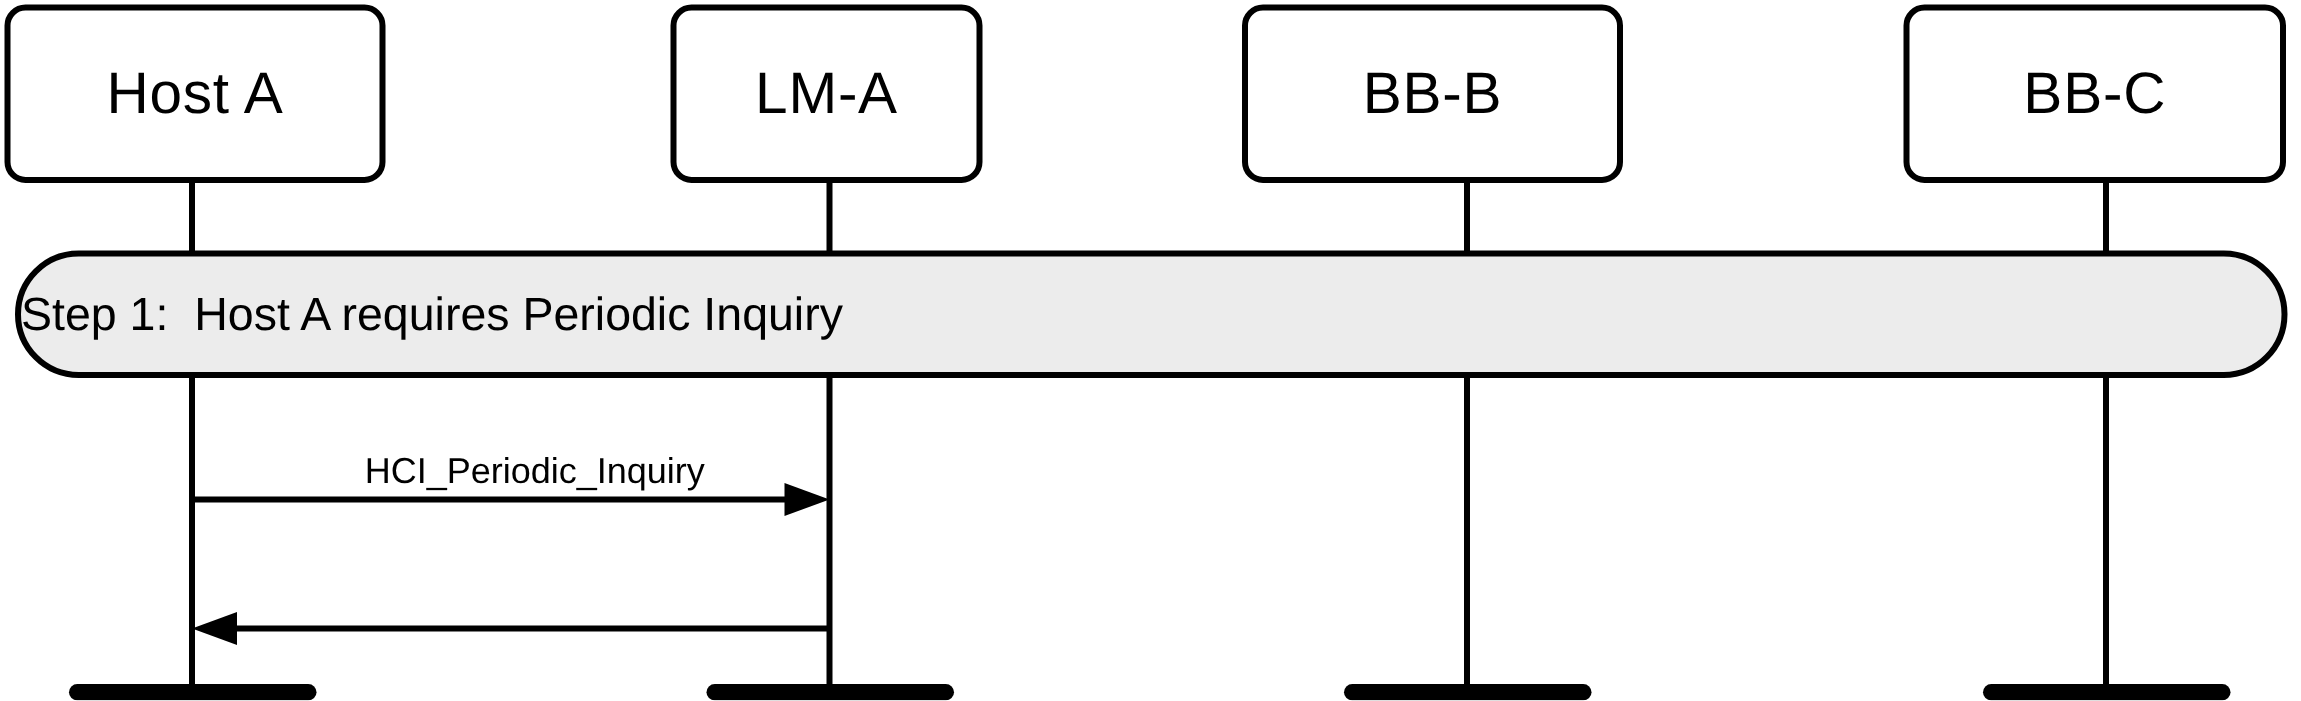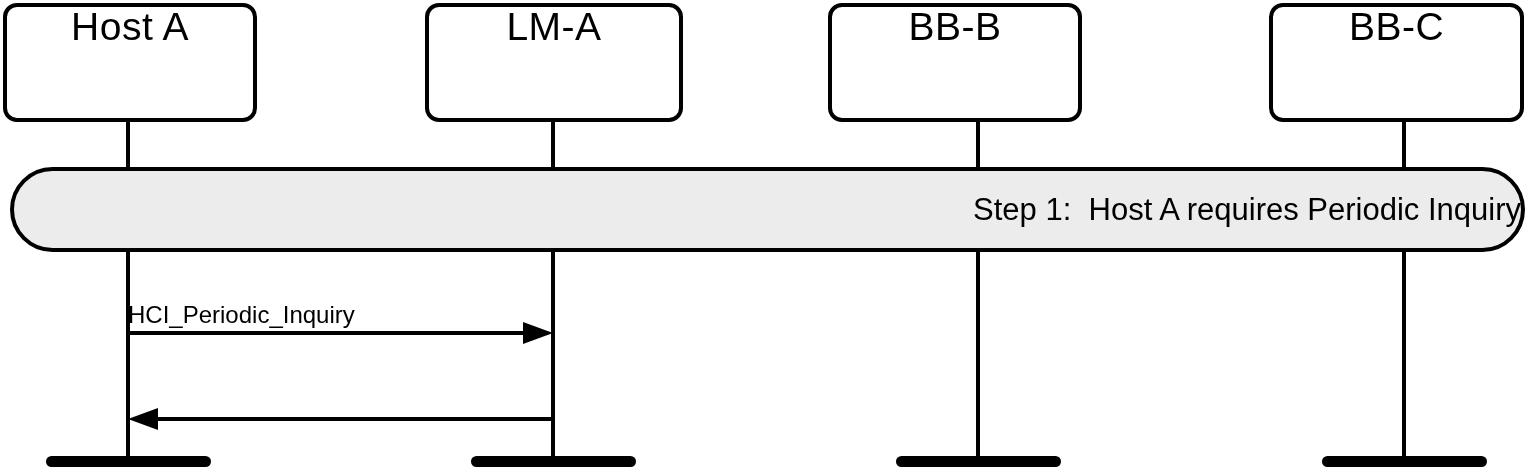--- a/index.html
+++ b/index.html
@@ -22,52 +22,53 @@
   }
   .actor {
     position: absolute;
     top: 3px;
     height: 119px;
     box-sizing: border-box;
     background: #ffffff;
     border: 4px solid #000000;
     border-radius: 14px;
     display: flex;
+    align-items: center;
     justify-content: center;
     z-index: 3;
   }
   .actor-label {
     font-size: 39px;
     line-height: 1;
     letter-spacing: 0.5px;
   }
   .banner {
     position: absolute;
     left: 10px;
     top: 167px;
     width: 1515px;
     height: 85px;
     box-sizing: border-box;
     background: #ececec;
     border: 4px solid #000000;
     border-radius: 44px;
     display: flex;
     align-items: center;
-    justify-content: flex-end;
+    justify-content: flex-start;
     z-index: 2;
   }
   .banner-label {
     font-size: 31px;
     white-space: pre;
   }
   .msg-label {
     position: absolute;
-    left: 128px;
+    left: 144px;
     width: 425px;
-    text-align: left;
+    text-align: center;
     font-size: 24px;
     line-height: 1.1;
     z-index: 2;
   }
   .msg-line {
     position: absolute;
     height: 4px;
     background: #000000;
     z-index: 2;
   }
@@ -97,21 +98,21 @@
 <div id="canvas">
 
   <div class="lifeline" style="left:126px"></div>
   <div class="lifeline" style="left:551px"></div>
   <div class="lifeline" style="left:976px"></div>
   <div class="lifeline" style="left:1402px"></div>
 
   <div class="actor" style="left:3px;width:254px">
     <span class="actor-label">Host A</span>
   </div>
-  <div class="actor" style="left:425px;width:258px">
+  <div class="actor" style="left:447px;width:208px">
     <span class="actor-label">LM-A</span>
   </div>
   <div class="actor" style="left:828px;width:254px">
     <span class="actor-label">BB-B</span>
   </div>
   <div class="actor" style="left:1269px;width:255px">
     <span class="actor-label">BB-C</span>
   </div>
 
   <div class="banner">

